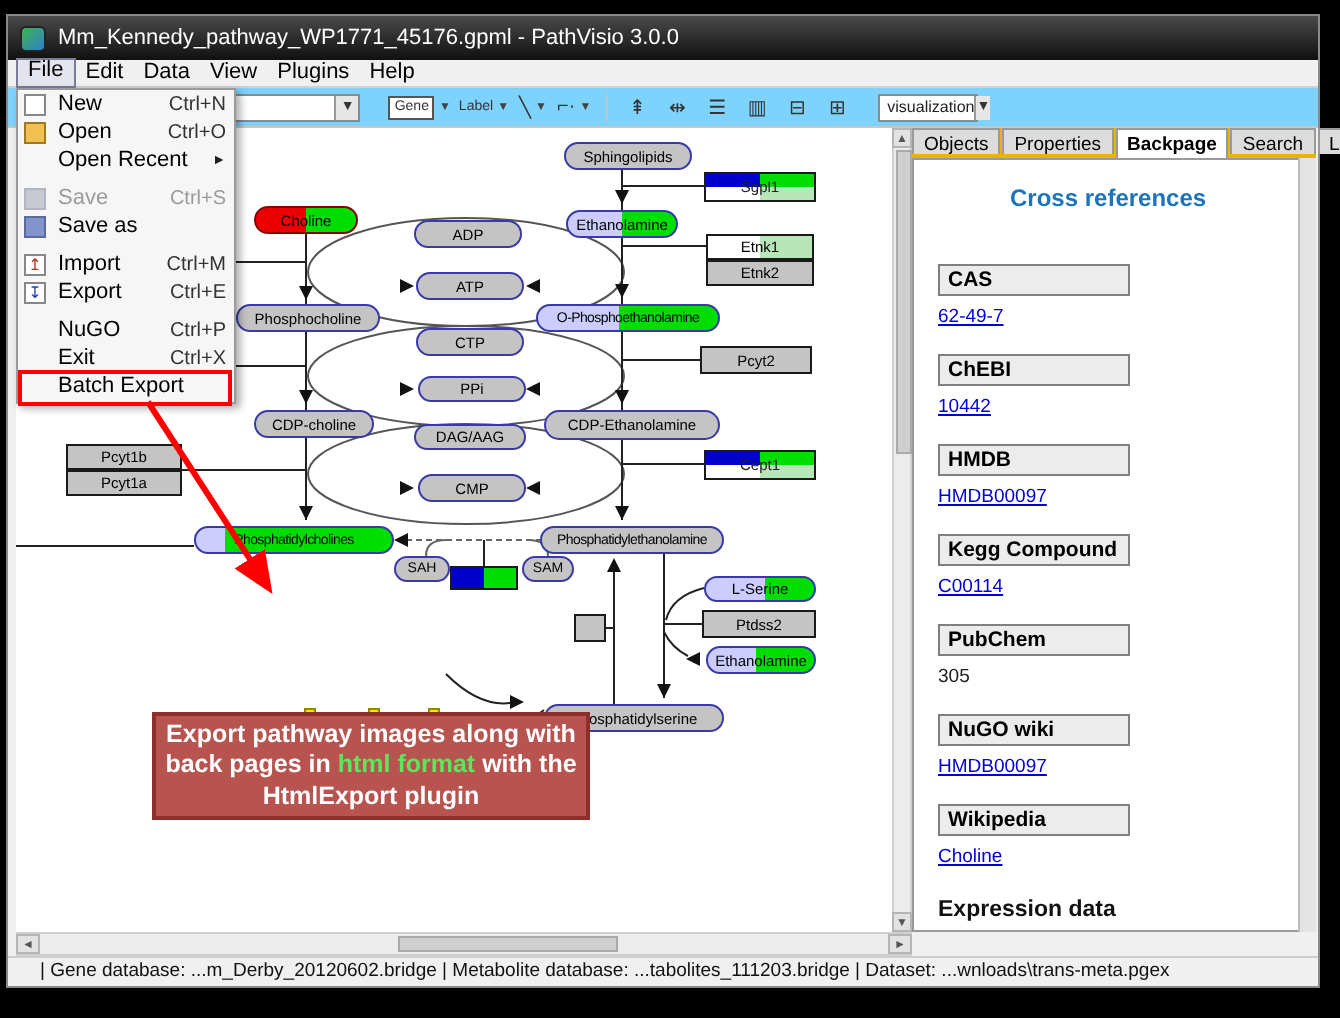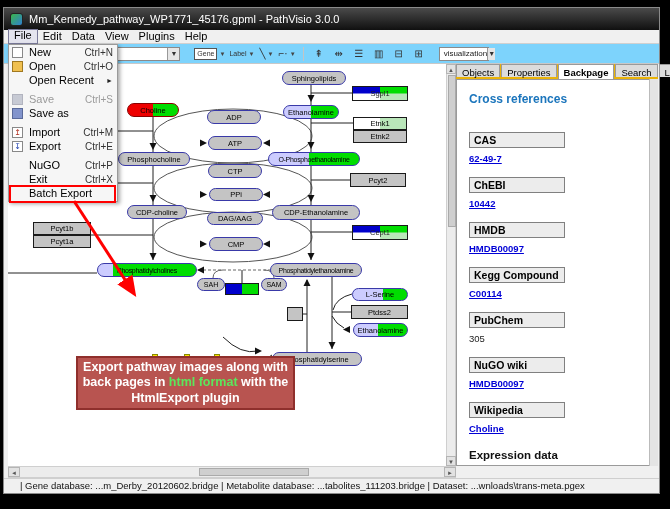--- a/index.html
+++ b/index.html
@@ -39,23 +39,23 @@
   .vthumb{position:absolute;left:1px;top:10px;width:6px;height:150px;background:#cfcfcf;border:1px solid #aaa;}
   .hscroll{position:absolute;left:8px;top:466px;width:448px;height:12px;background:#ececec;border:1px solid #cfcfcf;box-sizing:border-box;}
   .sbtn{position:absolute;top:0;width:12px;height:10px;background:#e2e2e2;border:1px solid #b5b5b5;font-size:6px;line-height:10px;text-align:center;color:#555;box-sizing:border-box;}
   .hthumb{position:absolute;left:190px;top:1px;width:110px;height:8px;background:#cfcfcf;border:1px solid #aaa;box-sizing:border-box;}
   
   .panel{position:absolute;left:456px;top:64px;width:202px;height:402px;background:#eab308;box-sizing:border-box;}
   .tabs{position:absolute;left:0;top:0;height:16px;display:flex;font-size:9.5px;}
   .tab{padding:2px 5px;border:1px solid #9a9a9a;border-bottom:none;background:#dcdcdc;margin-right:1px;height:13px;line-height:11px;box-sizing:border-box;}
   .tab.active{background:#fff;font-weight:bold;height:15px;}
   .panelbody{position:absolute;left:0;top:15px;width:194px;height:387px;background:#fff;border:1px solid #9a9a9a;box-sizing:border-box;padding:12px 0 0 12px;overflow:hidden;}
-  .xref-head{color:#1b75bc;font-weight:bold;font-size:12px;margin-bottom:26px;}
+  .xref-head{color:#1b75bc;font-weight:bold;font-size:12px;margin-bottom:26px;margin-left:36px;}
   .refbox{width:96px;background:#ececec;border:1px solid #808080;font-weight:bold;font-size:10.5px;padding:1px 4px;box-sizing:border-box;}
-  .refval{display:inline-block;margin:5px 0 13px 0;font-size:9.5px;font-weight:bold;color:#0000d6;text-decoration:underline;}
+  .refval{display:inline-block;margin:5px 0 13px 0;font-size:9.5px;font-weight:normal;color:#0000d6;text-decoration:underline;}
   .refval.plain{color:#222;text-decoration:none;font-weight:normal;}
   .expr-head{font-weight:bold;font-size:11.5px;color:#111;margin-top:2px;}
   .pscroll{position:absolute;right:0px;top:15px;width:8px;height:387px;background:#e4e4e4;border-left:1px solid #bbb;}
   
   .statusbar{position:absolute;left:4px;top:478px;width:655px;height:14px;background:#f0f0f0;border-top:1px solid #cfcfcf;font-size:9.5px;color:#111;line-height:14px;padding-left:16px;box-sizing:border-box;white-space:nowrap;overflow:hidden;}
   
   .filemenu{position:absolute;left:8px;top:44px;width:110px;height:158px;background:#f6f6f6;border:1px solid #9a9a9a;box-shadow:2px 2px 4px rgba(0,0,0,.35);z-index:40;box-sizing:border-box;font-size:11px;}
   .mrow{display:flex;align-items:center;height:14px;padding:0 4px 0 3px;}
   .mrow .ic{width:11px;height:11px;margin-right:6px;box-sizing:border-box;flex:none;display:flex;align-items:center;justify-content:center;font-size:8px;line-height:9px;}
   .mrow .lbl{flex:1;}

